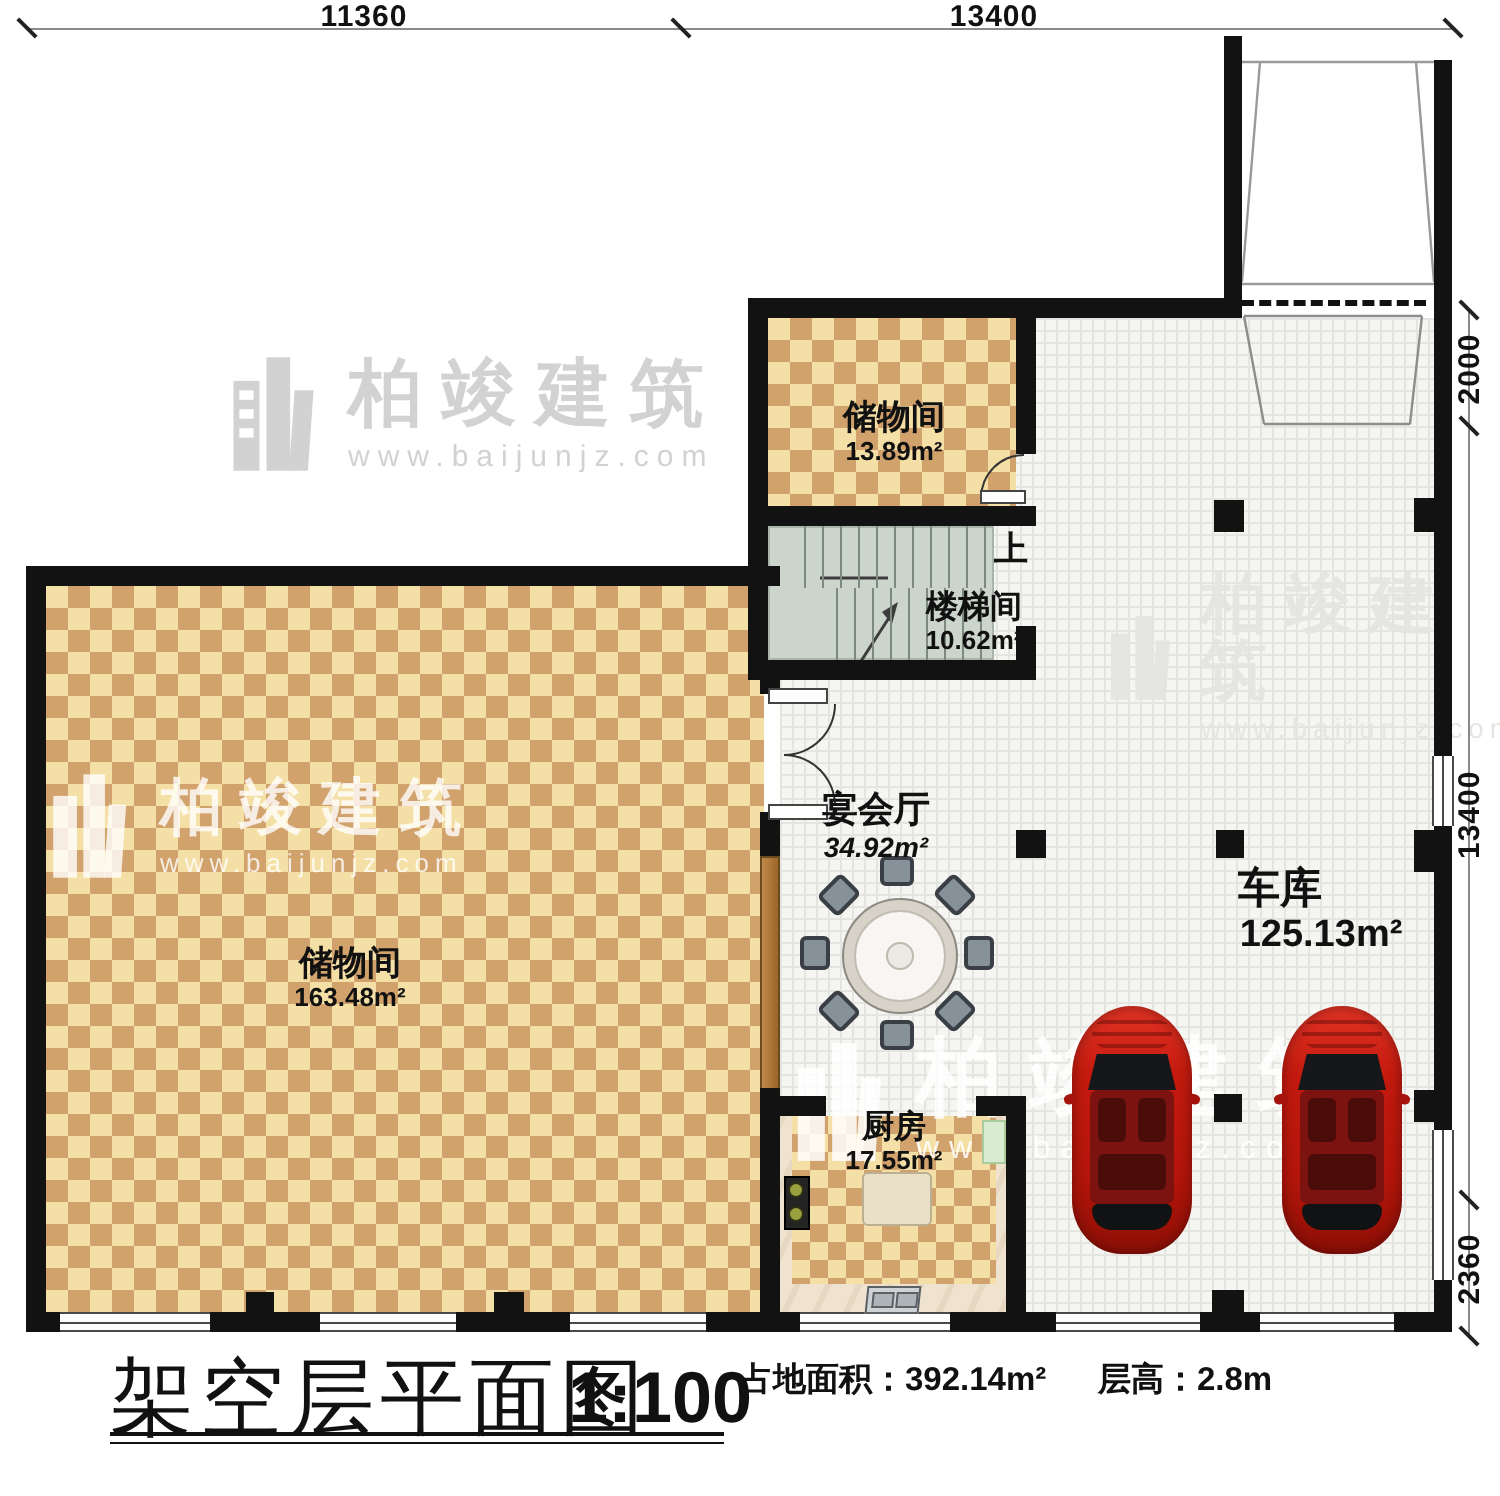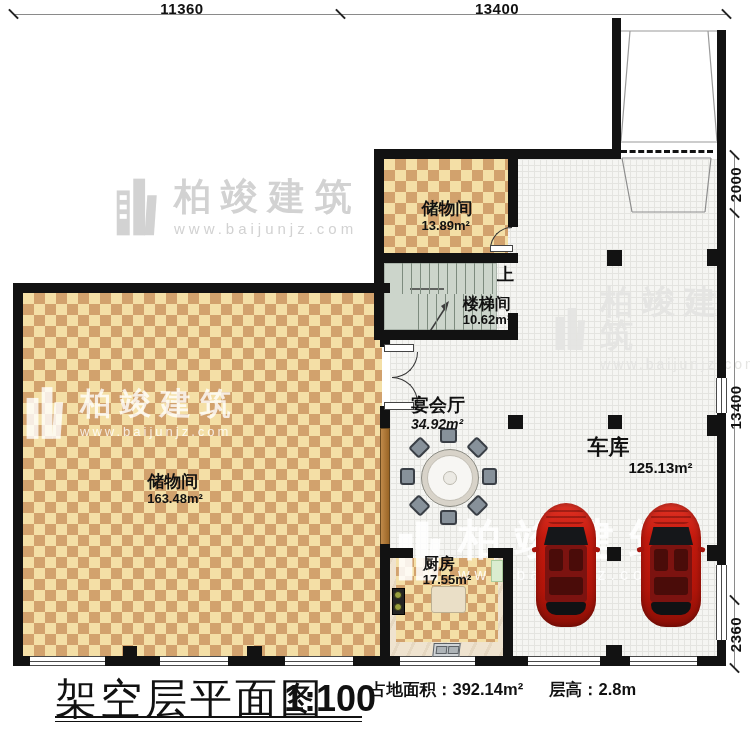--- a/index.html
+++ b/index.html
@@ -58,21 +58,21 @@
   .cabin{position:absolute;left:9px;right:9px;top:42px;height:57px;background:#7c1310;border-radius:4px;}
   .seat{position:absolute;background:#4a0c09;border-radius:3px;}
   .rearwin{position:absolute;left:10px;right:10px;top:99px;height:13px;background:#101214;border-radius:3px 3px 10px 10px;}
   .mirror{position:absolute;width:7px;height:5px;background:#a5140c;border-radius:40%;}
   
   .dimline{position:absolute;background:#8a8a8a;}
   .tick{position:absolute;width:13px;height:2px;background:#222;transform:rotate(45deg);}
   .dimlabel{position:absolute;font-size:15px;font-weight:700;letter-spacing:.5px;white-space:nowrap;}
   .dimlabel.rot{transform:rotate(-90deg);transform-origin:center;text-align:center;}
   
-  .room-label{position:absolute;transform:translate(-50%,-50%);text-align:left;line-height:1.15;white-space:nowrap;}
+  .room-label{position:absolute;transform:translate(-50%,-50%);text-align:center;line-height:1.15;white-space:nowrap;}
   .rname{font-size:17px;font-weight:700;}
   .rarea{font-size:13px;font-weight:700;}
   .up-label{position:absolute;font-size:17px;font-weight:700;}
   
   .wm{position:absolute;display:flex;align-items:center;gap:10px;pointer-events:none;}
   .wm-brand{font-weight:700;line-height:1;}
   .wm-url{font-weight:400;margin-top:5px;}
   
   .title-main{position:absolute;font-size:42px;font-weight:400;letter-spacing:3px;white-space:nowrap;}
   .title-scale{position:absolute;font-size:36px;font-weight:600;}
@@ -267,21 +267,21 @@
     <div class="rname" style="font-size:16px;">楼梯间</div>
     <div class="rarea">10.62m²</div>
   </div>
   <div class="up-label" style="left:497px;top:263px;">上</div>
   <div class="room-label" style="left:438px;top:413px;">
     <div class="rname" style="font-size:18px;">宴会厅</div>
     <div class="rarea" style="font-size:14px;font-style:italic;">34.92m²</div>
   </div>
   <div class="room-label" style="left:640px;top:456px;">
     <div class="rname" style="font-size:21px;">车库</div>
-    <div class="rarea" style="font-size:15px;margin-left:41px;">125.13m²</div>
+    <div class="rarea" style="font-size:19px;margin-left:41px;">125.13m²</div>
   </div>
   <div class="room-label" style="left:175px;top:489px;">
     <div class="rname">储物间</div>
     <div class="rarea">163.48m²</div>
   </div>
   <div class="room-label" style="left:447px;top:572px;">
     <div class="rname" style="font-size:16px;">厨房</div>
     <div class="rarea">17.55m²</div>
   </div>
 

